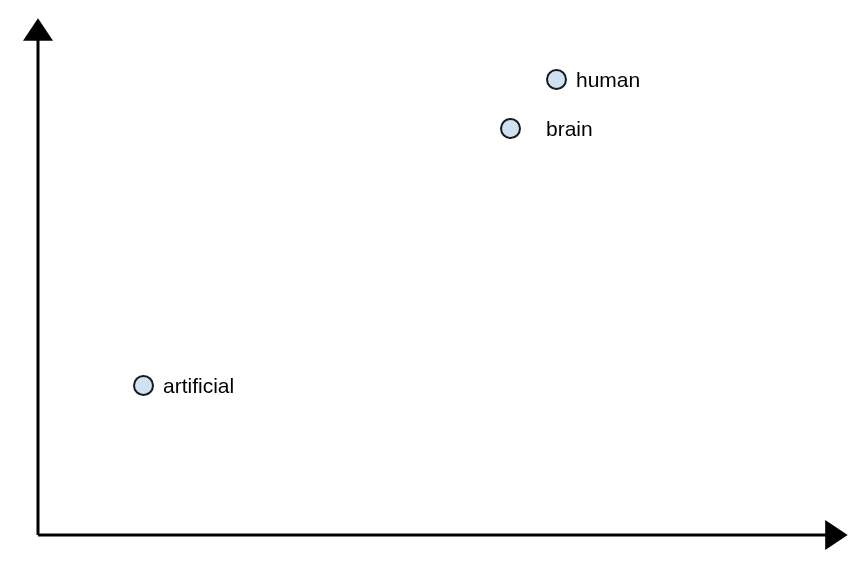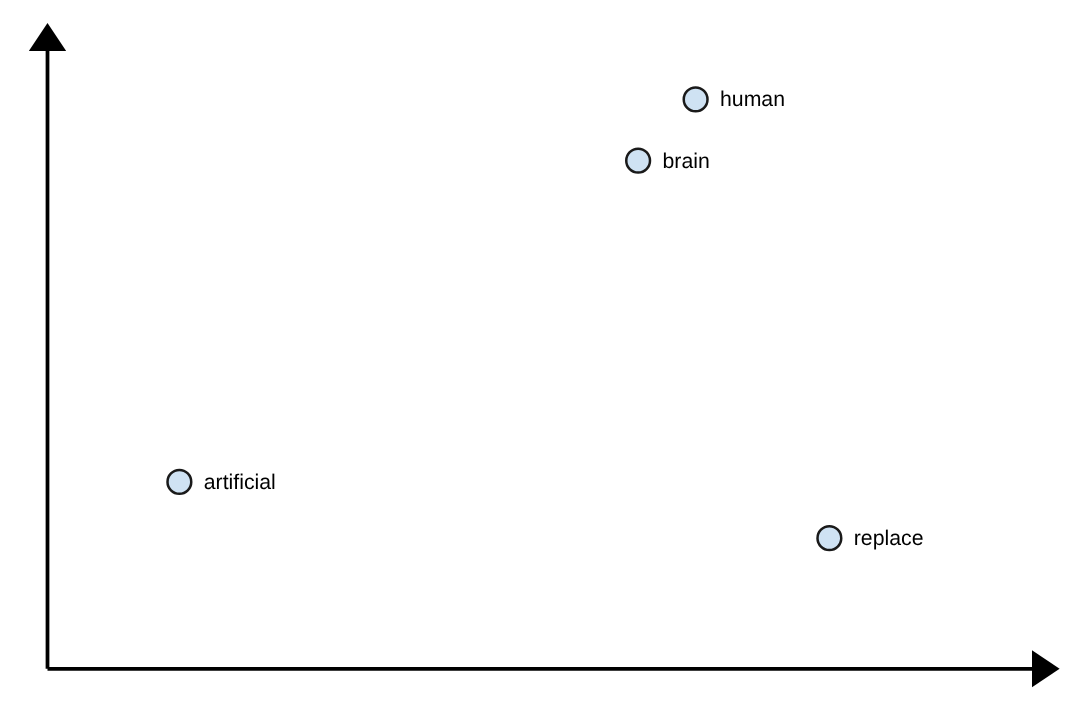--- a/index.html
+++ b/index.html
@@ -39,21 +39,21 @@
   .marker {
     flex: 0 0 auto;
     display: block;
     border-radius: 50%;
     box-sizing: border-box;
   }
   .point-label {
     flex: 0 0 auto;
     color: #000000;
     font-family: "Liberation Sans", sans-serif;
-    font-size: 17px;
+    font-size: 21px;
     line-height: 23px;
     letter-spacing: 0px;
   }
 </style>
 </head>
 <body>
 
 <div id="canvas">
 
   <svg id="axes-svg" viewBox="0 0 868 569">
@@ -71,28 +71,24 @@
 
   <div id="points-layer">
 
     <div class="data-point" style="left:546px; top:68px;">
       <span class="marker" style="width:21px; height:21px; background:#cfe2f3; border:2px solid #1a1a1a;"></span>
       <span class="point-label" style="margin-left:9px;">human</span>
     </div>
 
     <div class="data-point" style="left:500px; top:117px;">
       <span class="marker" style="width:21px; height:21px; background:#cfe2f3; border:2px solid #1a1a1a;"></span>
-      <span class="point-label" style="margin-left:9px;">brain</span>
+      <span class="point-label" style="margin-left:25px;">brain</span>
     </div>
 
 
     <div class="data-point" style="left:133px; top:374px;">
       <span class="marker" style="width:21px; height:21px; background:#cfe2f3; border:2px solid #1a1a1a;"></span>
       <span class="point-label" style="margin-left:9px;">artificial</span>
     </div>
 
-    <div class="data-point" style="left:653px; top:419px;">
-      <span class="marker" style="width:21px; height:21px; background:#cfe2f3; border:2px solid #1a1a1a;"></span>
-      <span class="point-label" style="margin-left:9px;">replace</span>
-    </div>
 
   </div>
 </div>
 
 </body></html>

